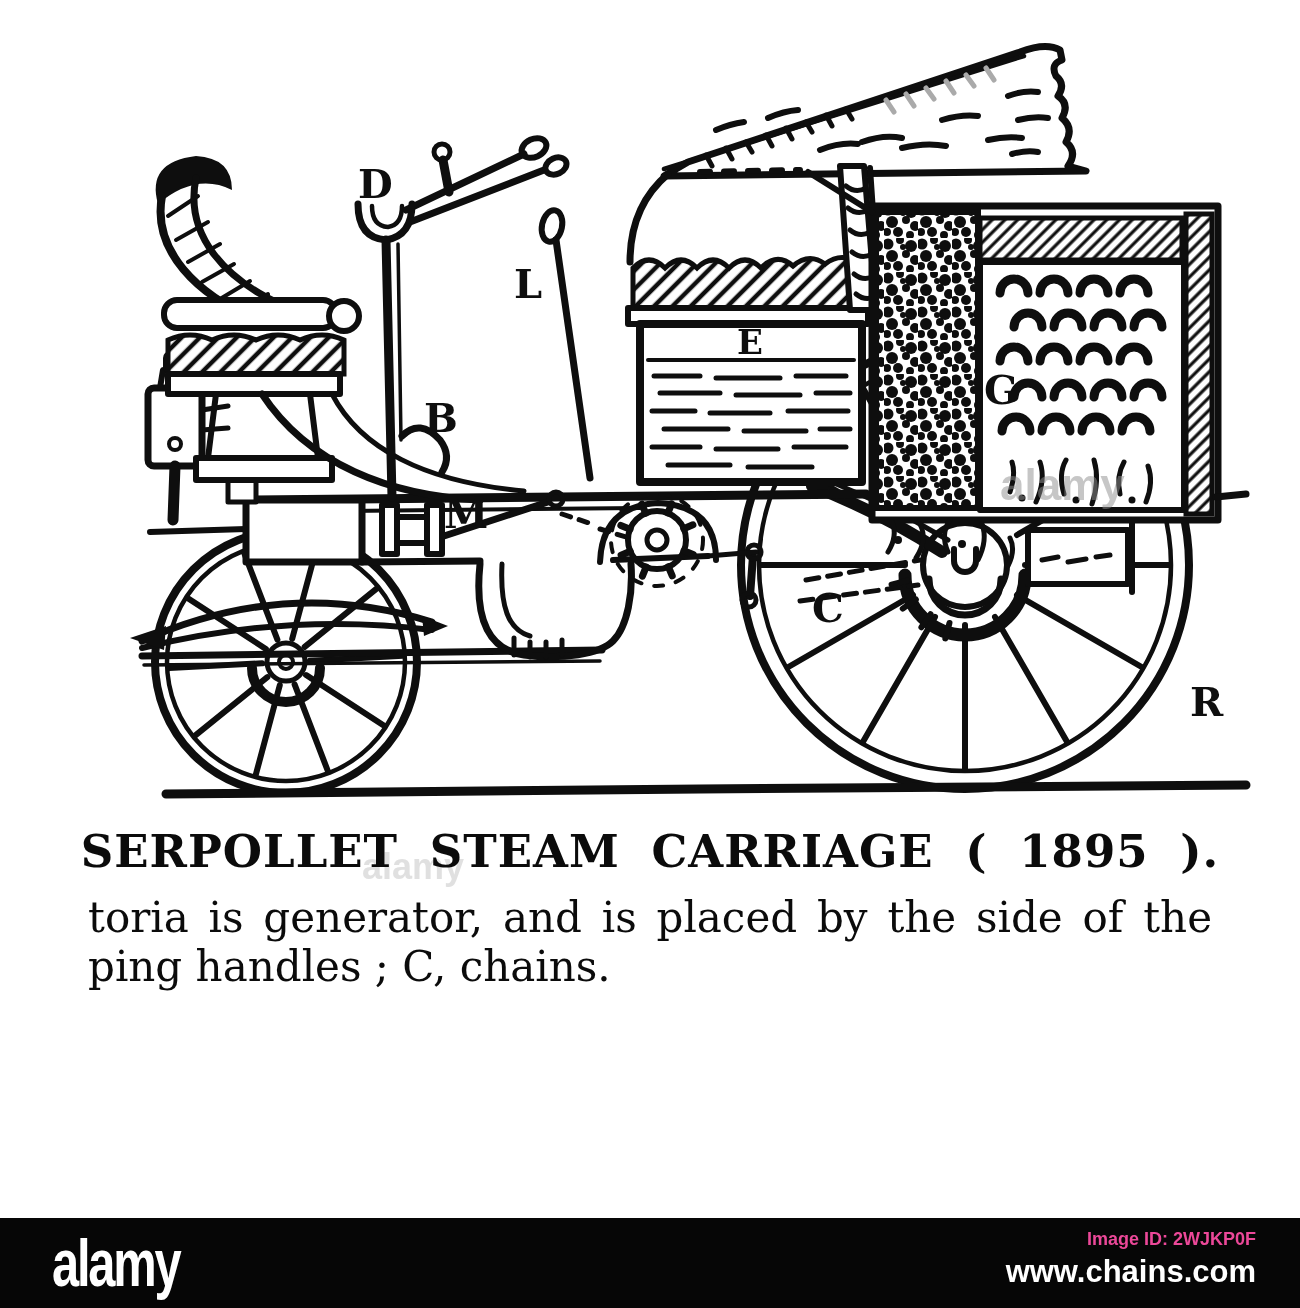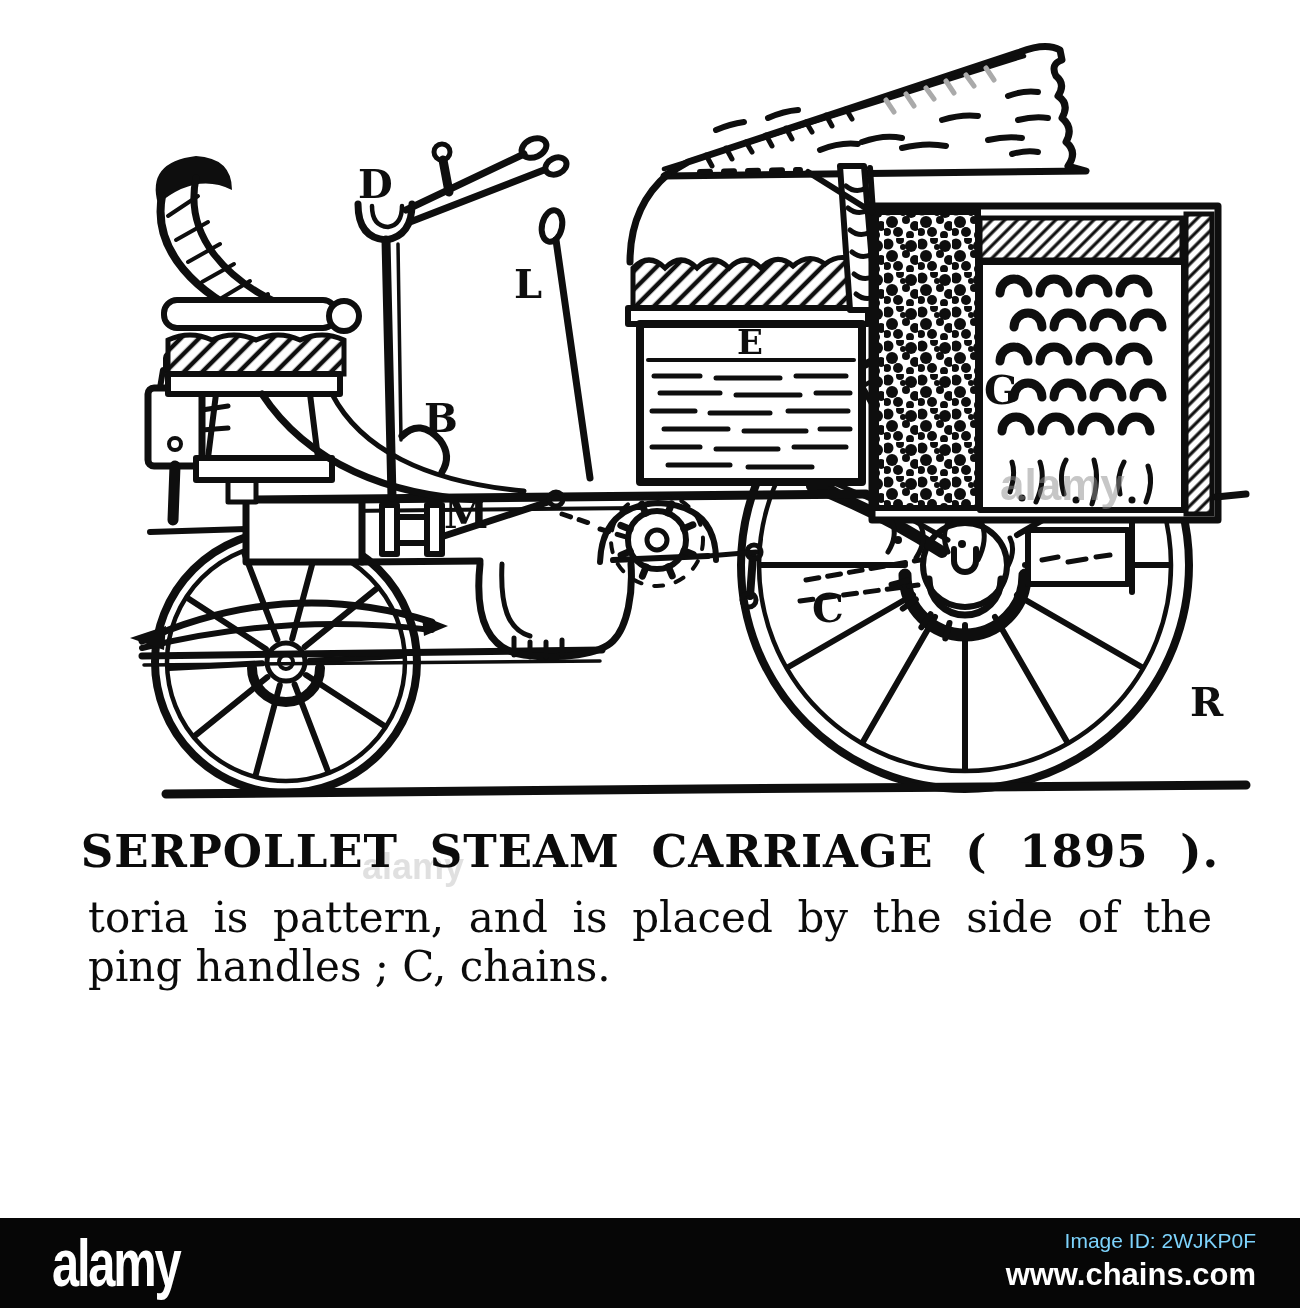--- a/index.html
+++ b/index.html
@@ -26,21 +26,21 @@
 
   .wm-title{position:absolute;left:362px;top:846px;font:700 36px "Liberation Sans",sans-serif;
     color:#9a9a9a;opacity:.3;}
 
   .footer{position:absolute;left:0;top:1218px;width:1300px;height:90px;background:#060606;}
   .footer-logo{position:absolute;left:52px;top:6px;color:#ffffff;
     font:700 66px/78px "Liberation Sans",sans-serif;letter-spacing:-3px;
     transform:scaleX(.74);transform-origin:0 50%;}
   .footer-right{position:absolute;right:44px;top:11px;text-align:right;color:#ffffff;
     font-family:"Liberation Sans",sans-serif;}
-  .footer-id{font-size:21px;font-weight:400;color:#7dd3fc;}
+  .footer-id{font-size:18px;font-weight:700;color:#ec4899;}
   .footer-site{font-size:31px;font-weight:700;margin-top:4px;}
 </style>
 </head>
 <body>
 
 <div class="figure-wrap">
 <svg width="1300" height="815" viewBox="0 0 1300 815">
   <defs>
     <pattern id="hatch" width="13" height="13" patternUnits="userSpaceOnUse" patternTransform="rotate(45)">
       <rect width="13" height="13" fill="#ffffff"></rect>
@@ -400,21 +400,21 @@
   <text class="lbl" x="812" y="622">C</text>
   <text class="lbl" x="1190" y="716">R</text>
 </svg>
 </div>
 
 <span class="wm-title">alamy</span>
 
 <div class="page-title">SERPOLLET STEAM CARRIAGE ( 1895 ).</div>
 
 <div class="caption">
-  <div class="cap-line">toria is pattern, and is placed by the side of the</div>
+  <div class="cap-line">toria is generator, and is placed by the side of the</div>
   <div class="cap-line cap-last">ping handles ; C, chains.</div>
 </div>
 
 <div class="footer">
   <div class="footer-logo">alamy</div>
   <div class="footer-right">
     <div class="footer-id">Image ID: 2WJKP0F</div>
     <div class="footer-site">www.chains.com</div>
   </div>
 </div>

